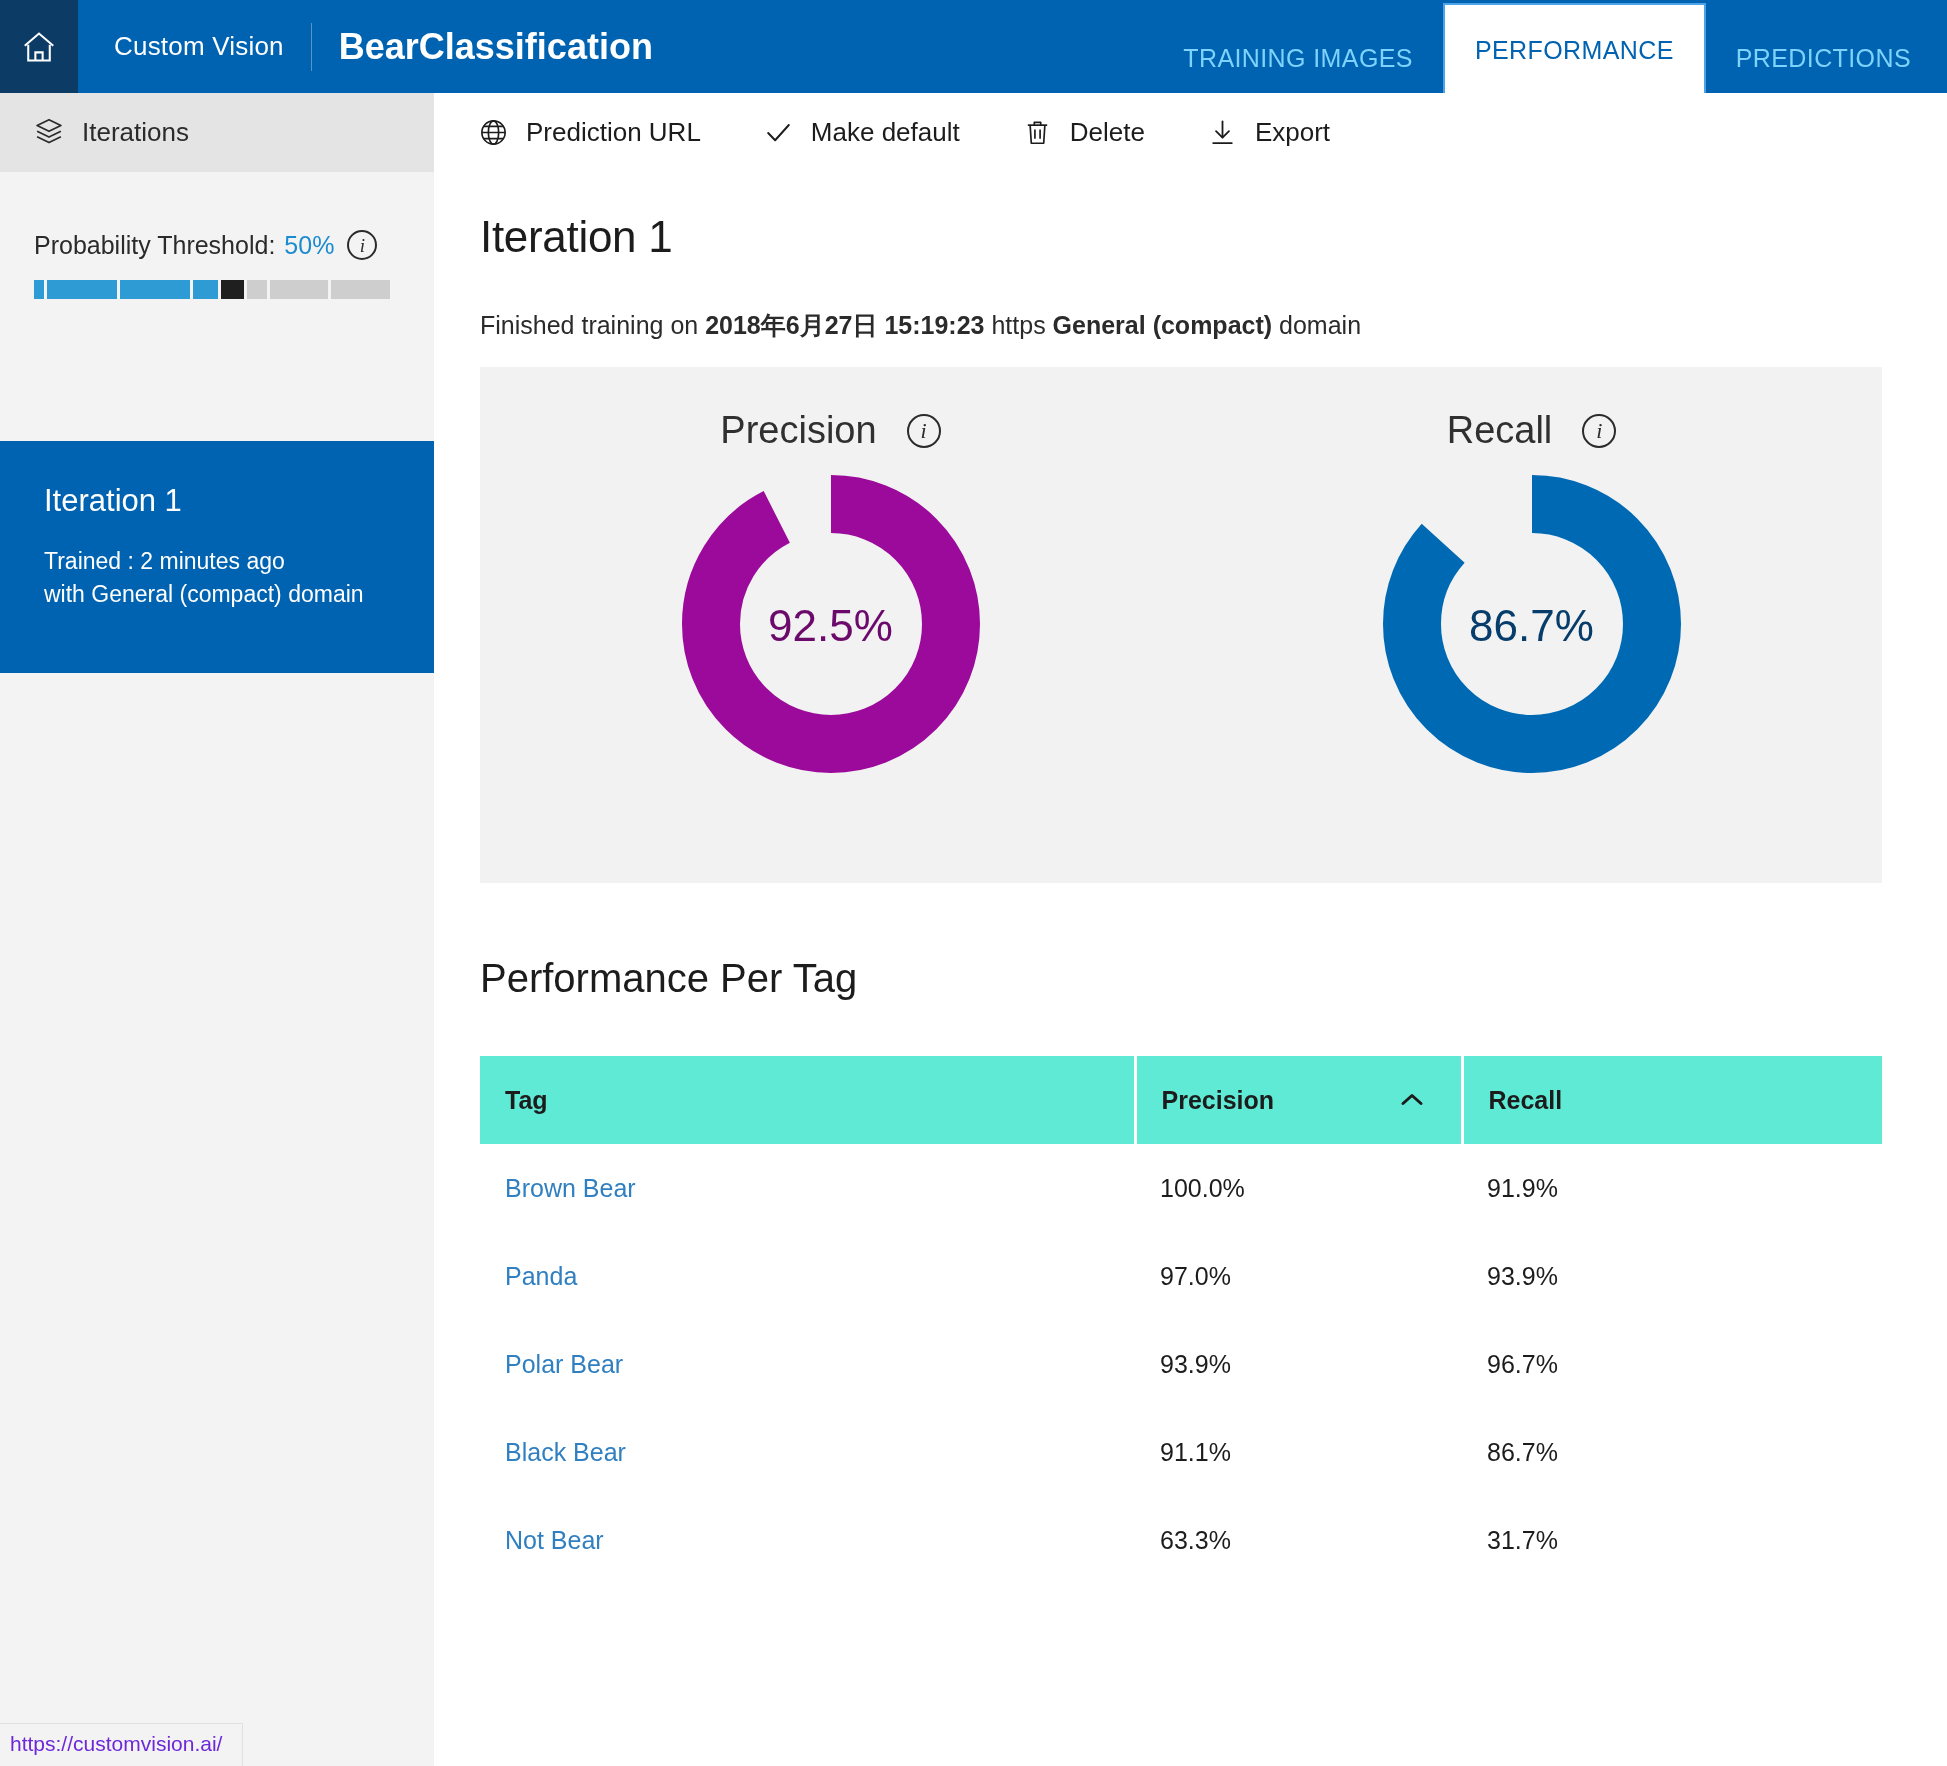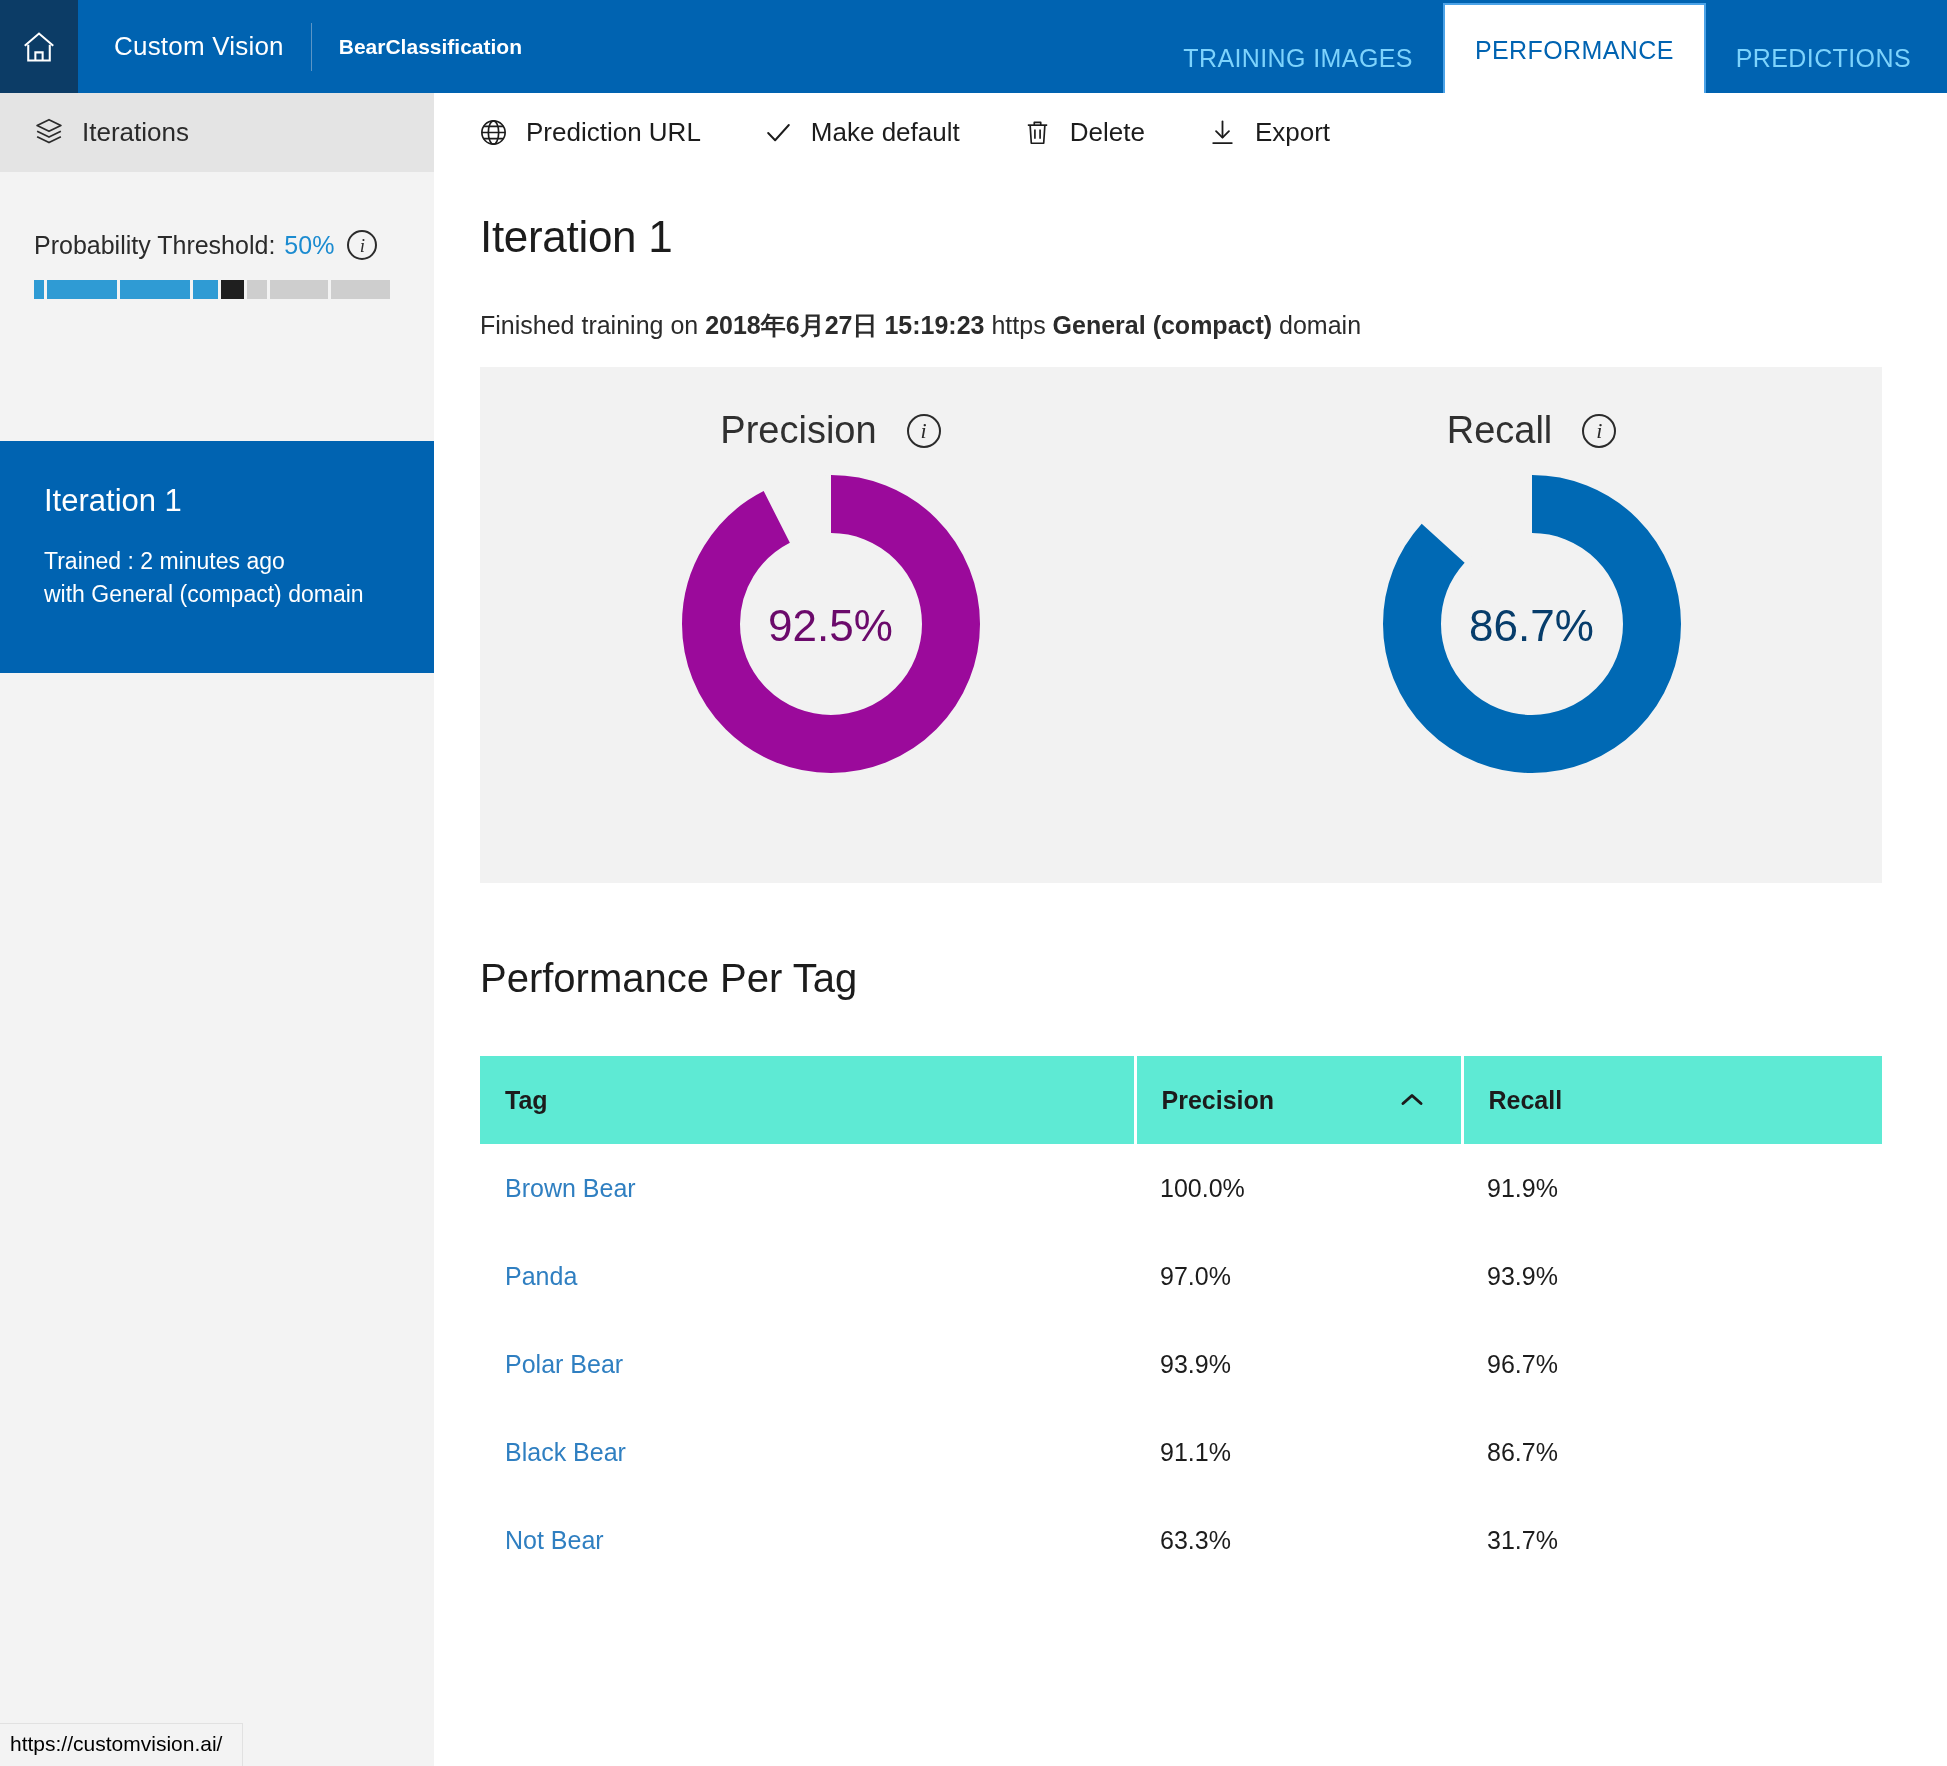--- a/index.html
+++ b/index.html
@@ -30,21 +30,21 @@
   }
   .brand-name {
     color: #ffffff; font-size: 26px; font-weight: 400;
     letter-spacing: .2px; white-space: nowrap;
   }
   .brand-sep {
     width: 1px; height: 48px; background: #5b95c6;
     margin: 0 27px;
   }
   .project-name {
-    color: #ffffff; font-size: 21px; font-weight: 700;
+    color: #ffffff; font-size: 36px; font-weight: 700;
     white-space: nowrap;
   }
   .tabs {
     position: absolute; right: 0; top: 0;
     height: 93px; display: flex; align-items: stretch;
   }
   .tab {
     display: flex; align-items: center; justify-content: center;
     padding: 0 30px;
     color: #7dd3fc; font-size: 25px; font-weight: 400;
@@ -112,21 +112,21 @@
   .iteration-card .meta {
     font-size: 23px; line-height: 1.42; font-weight: 400;
   }
 
   .status-url {
     position: absolute; left: 0; bottom: 0;
     padding: 8px 20px 10px 10px;
     background: #f3f3f3;
     border: 1px solid #e1e1e1;
     border-left: none; border-bottom: none;
-    font-size: 21px; color: #000000;
+    font-size: 21px; color: #6d28d9;
     white-space: nowrap;
   }
 
   
   .main {
     position: absolute; top: 93px; left: 434px;
     width: 1513px; height: 1673px;
     background: #ffffff;
   }
   .toolbar {

